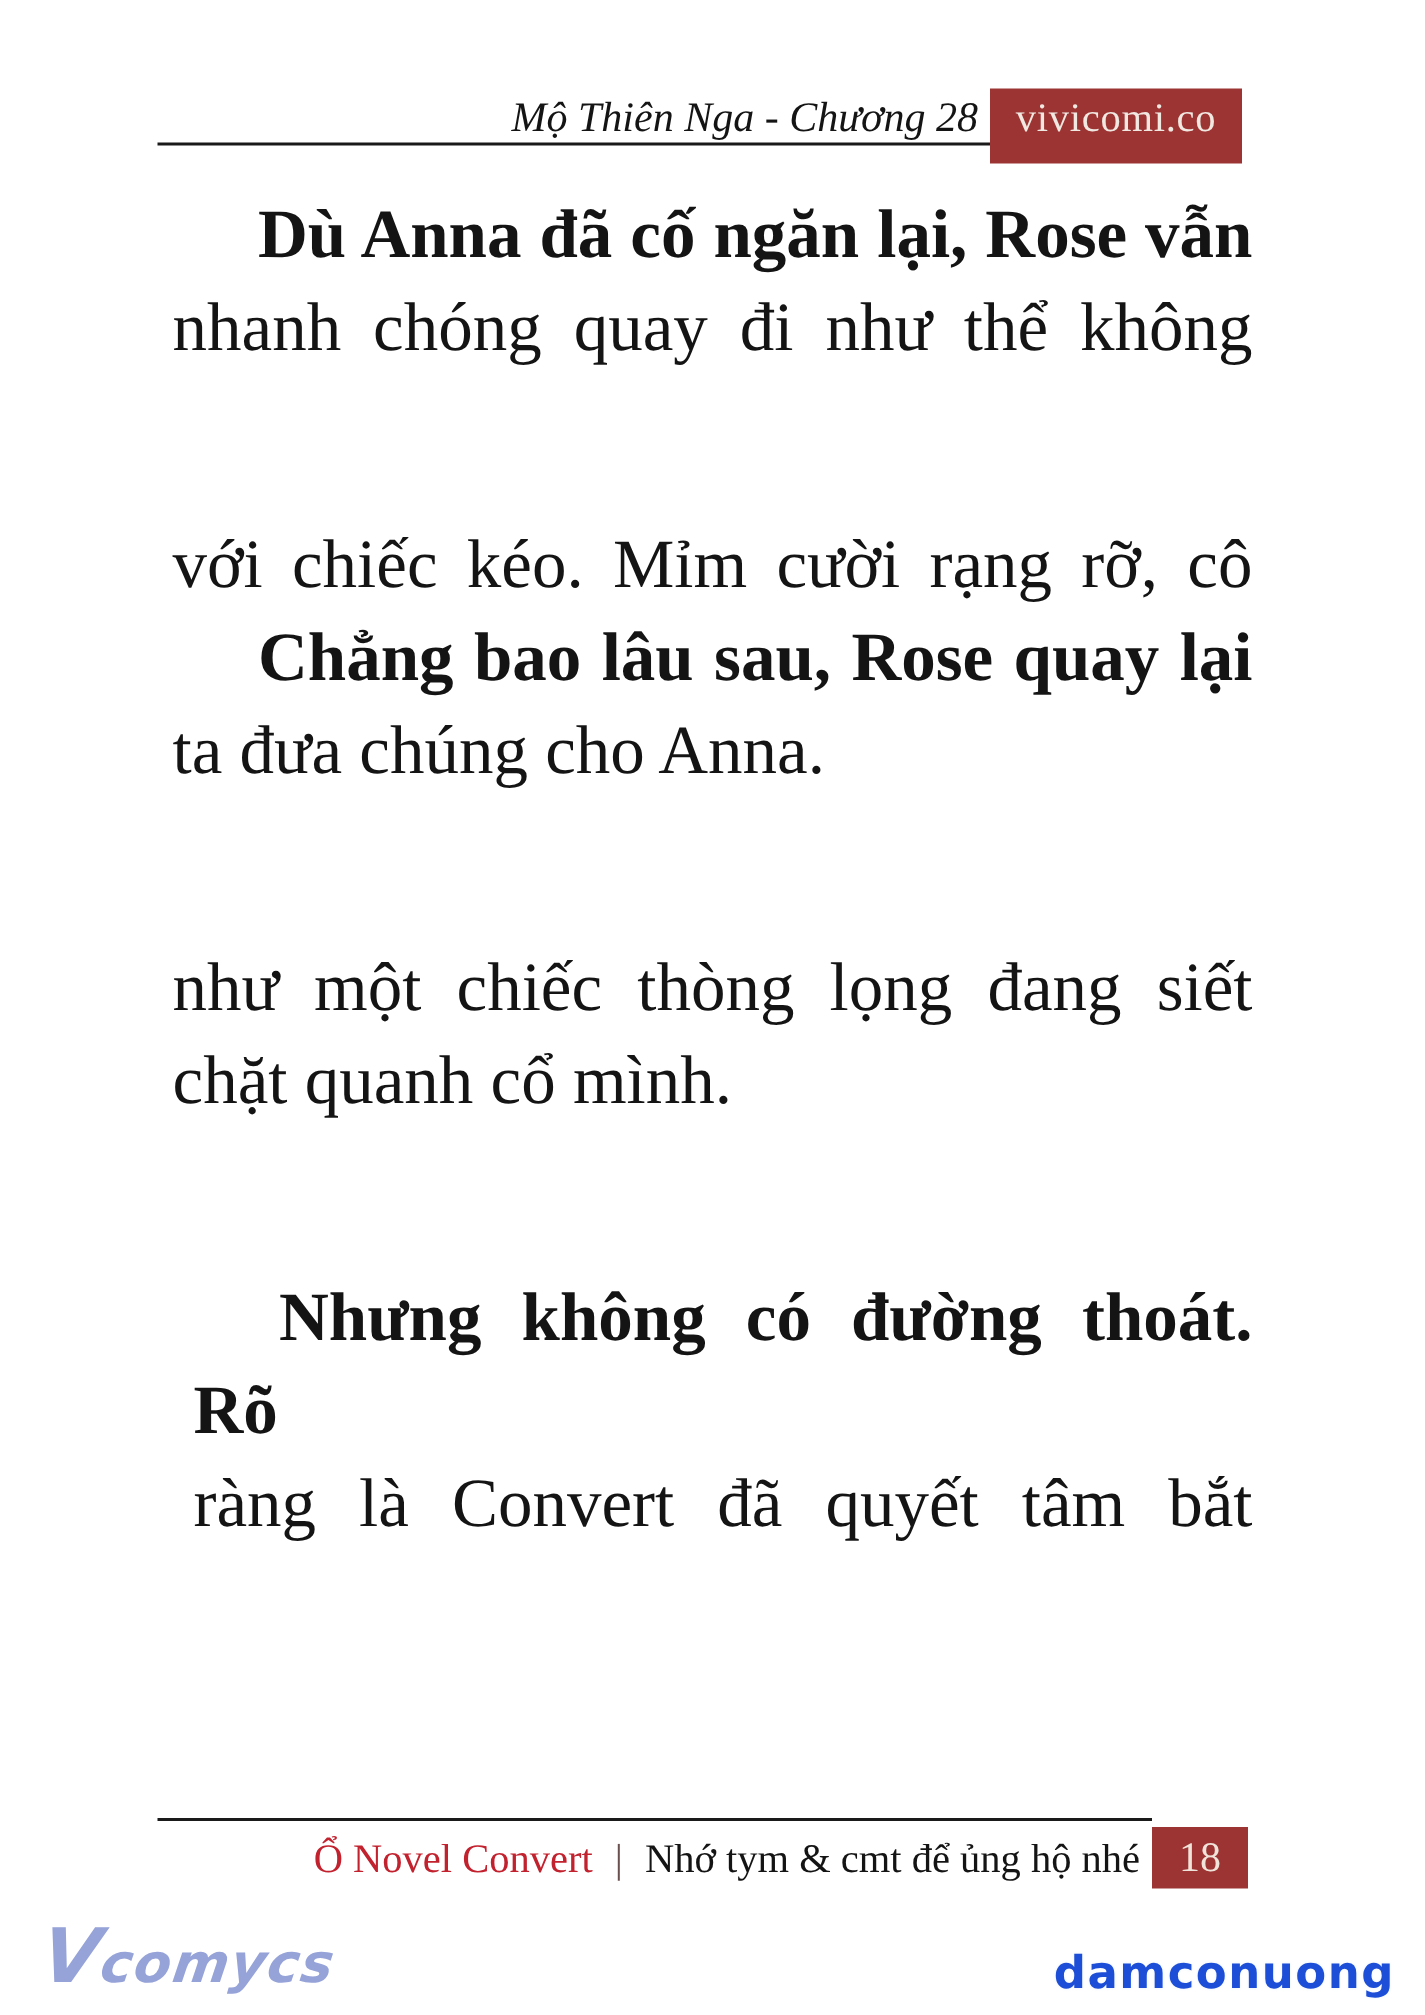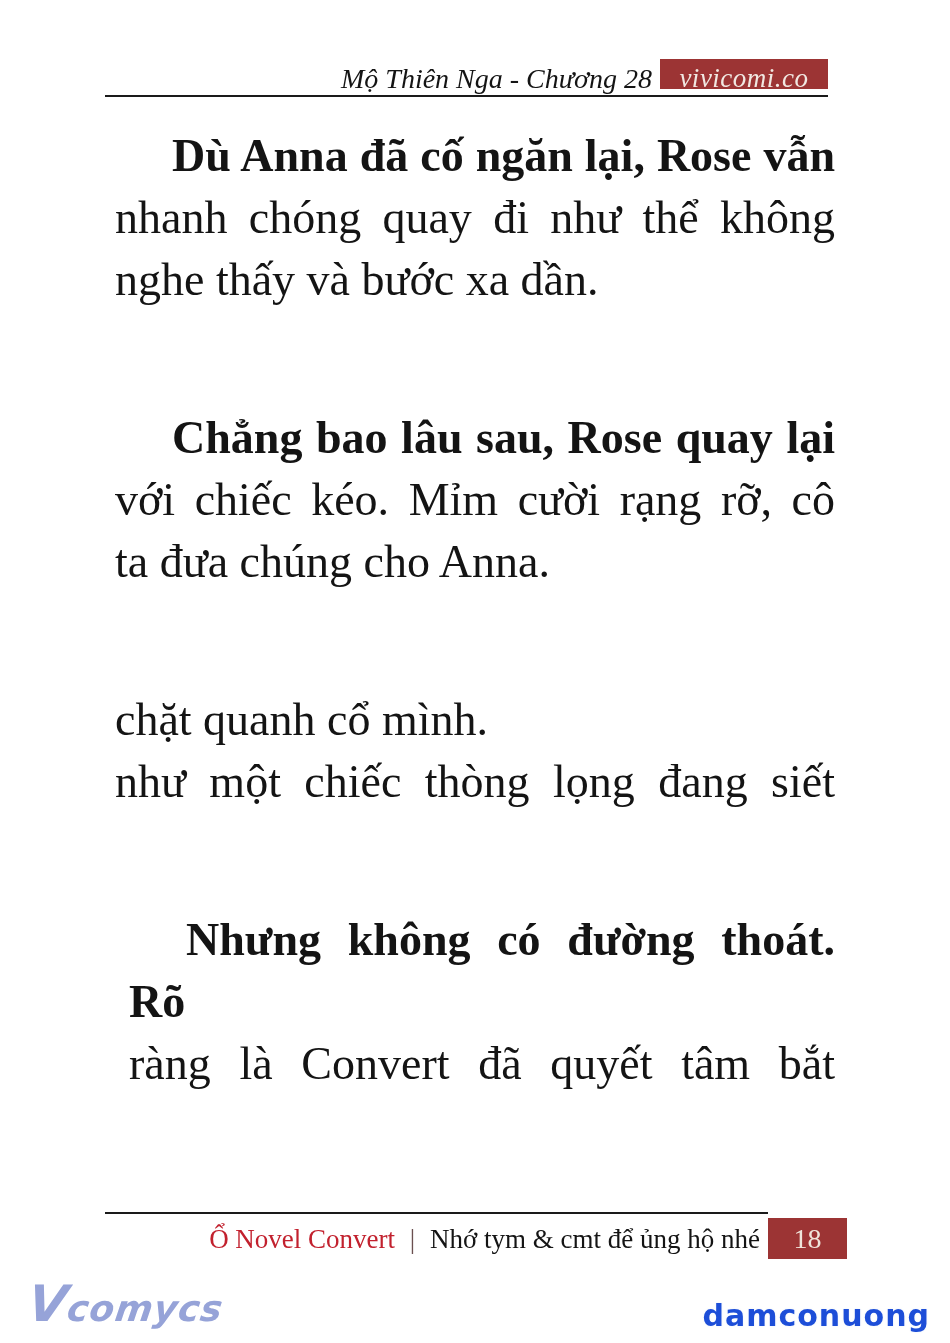--- a/index.html
+++ b/index.html
@@ -21,27 +21,26 @@
     color: #141414;
     font-style: italic;
   }
   .header-rule {
     position: absolute;
     top: 95px; left: 105px; width: 723px; height: 2px;
     background: #1a1a1a;
   }
   .header-badge {
     position: absolute;
-    top: 59px; left: 660px; width: 168px; height: 30px;
+    top: 59px; left: 660px; width: 168px; height: 50px;
     background: #9c3434;
     color: #f1e8e2;
     font-size: 27px; line-height: 39px;
     text-align: center;
     letter-spacing: 0.5px;
-    font-style: italic;
   }
 
   
   .body-text {
     position: absolute;
     top: 125px; left: 115px; width: 720px;
     color: #141414;
   }
   .para { margin-bottom: 96px; }
   .para:last-child { margin-bottom: 0; margin-left: 14px; }
@@ -64,21 +63,21 @@
     position: absolute;
     top: 1220px; right: 190px;
     font-size: 27px; line-height: 38px;
     white-space: nowrap;
     color: #141414;
   }
   .footer-brand { font-weight: normal; color: #c2212e; }
   .footer-sep { color: #6b5050; padding: 0 8px; }
   .page-badge {
     position: absolute;
-    top: 1218px; left: 768px; width: 79px; height: 41px;
+    top: 1218px; left: 768px; width: 64px; height: 41px;
     background: #9c3434;
     color: #f0e4da;
     font-size: 28px; line-height: 41px;
     text-align: center;
   }
 
   
   .wm-left {
     position: absolute;
     left: 28px; top: 1282px;
@@ -109,30 +108,29 @@
   <span class="header-title">Mộ Thiên Nga - Chương 28</span>
 
   <div class="header-rule"></div>
 
   <span class="header-badge" style="background: rgb(156, 52, 52); color: rgb(241, 232, 226);">vivicomi.co</span>
 
   <div class="body-text" id="body-text">
       <div class="para">
         <div class="line first">Dù Anna đã cố ngăn lại, Rose vẫn</div>
         <div class="line">nhanh chóng quay đi như thể không</div>
-        <div class="line last">nghe thấy và bước xa dần.</div>
       </div>
       <div class="para">
+        <div class="line">với chiếc kéo. Mỉm cười rạng rỡ, cô</div>
         <div class="line first">Chẳng bao lâu sau, Rose quay lại</div>
-        <div class="line">với chiếc kéo. Mỉm cười rạng rỡ, cô</div>
         <div class="line last">ta đưa chúng cho Anna.</div>
       </div>
       <div class="para">
+        <div class="line">như một chiếc thòng lọng đang siết</div>
         <div class="line last">chặt quanh cổ mình.</div>
-        <div class="line">như một chiếc thòng lọng đang siết</div>
       </div>
       <div class="para">
         <div class="line first">Nhưng không có đường thoát. Rõ</div>
         <div class="line">ràng là Convert đã quyết tâm bắt</div>
       </div>
     </div>
 
   <div class="footer-rule"></div>
 
   <div class="footer-text">

